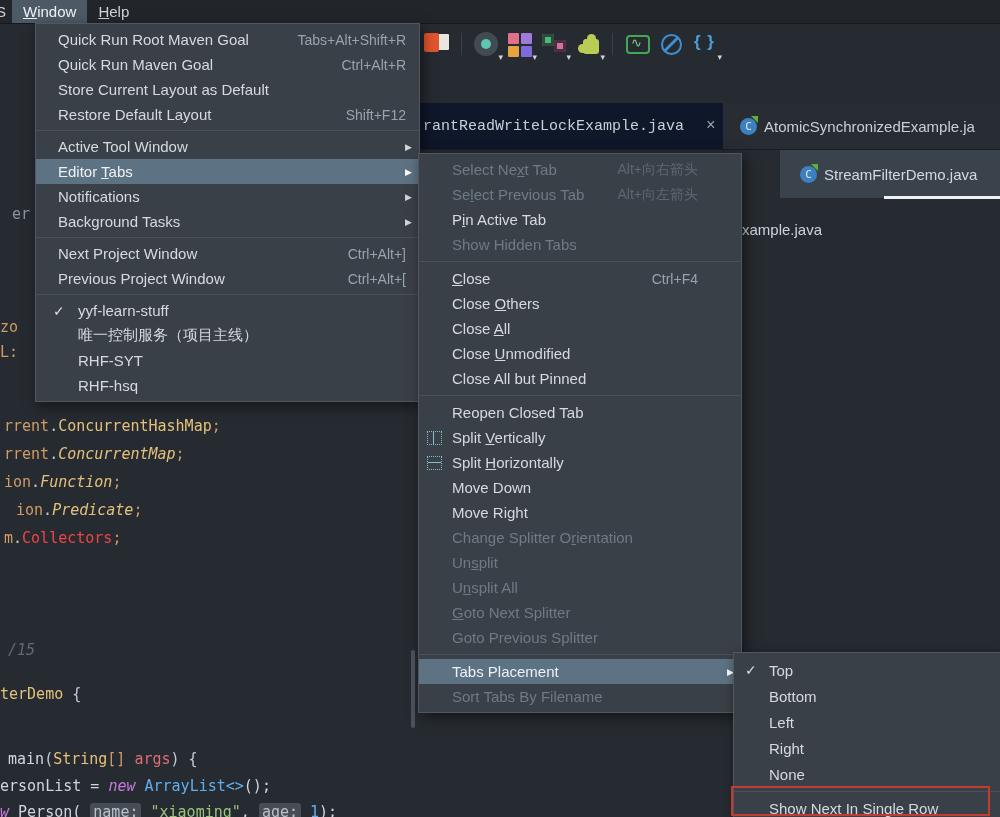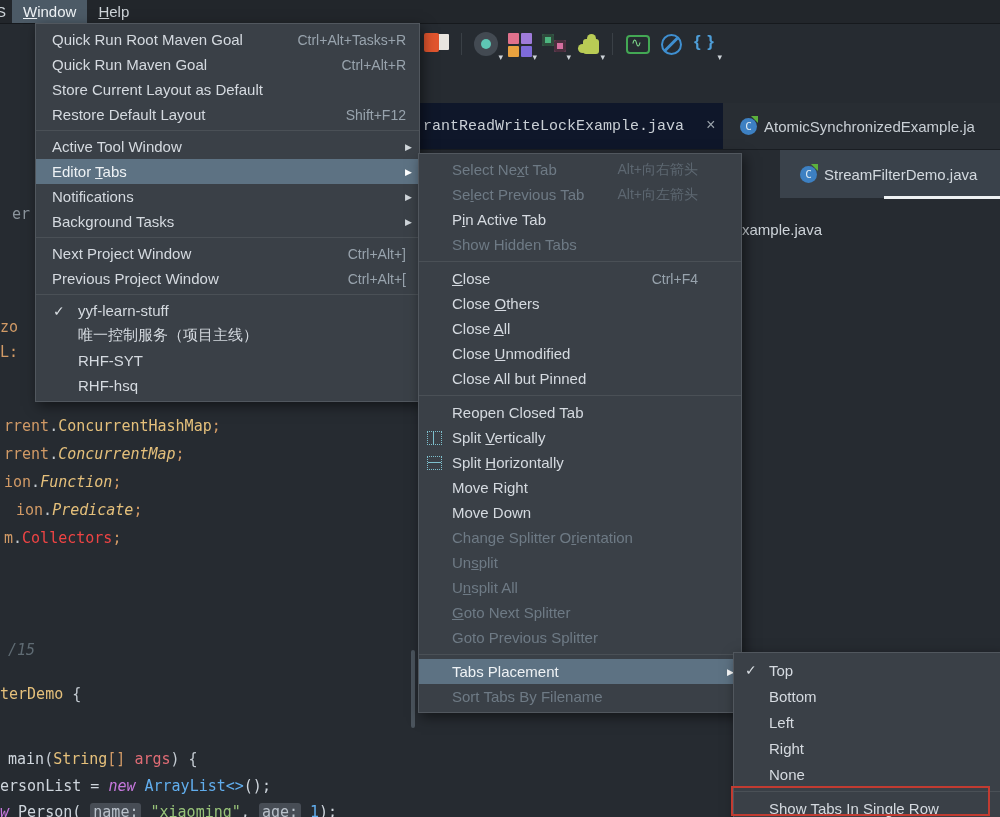--- a/index.html
+++ b/index.html
@@ -77,21 +77,21 @@
   .mi .sc{margin-left:auto;color:#98a3ad;font-size:14px;white-space:nowrap;}
   .mi.dis{color:#6e7a85;}
   .mi.dis .sc{color:#5d6771;}
   .mi.hl{background:#5d7283;color:#eef2f5;}
   .arr{position:absolute;right:7px;top:50%;transform:translateY(-50%);font-size:9px;color:#cfd5da;}
   .mi.hl .arr{color:#ffffff;}
   .chk{position:absolute;font-size:14px;color:#d9dee3;}
   .msep{position:relative;height:9px;}
   .msep::after{content:"";position:absolute;left:0;right:0;top:4px;height:1px;background:#4a5056;}
   #window-menu{left:35px;top:23px;width:383px;z-index:10;}
-  #window-menu .mi{padding-left:16px;}
+  #window-menu .mi{padding-left:22px;}
   #window-menu .mi.ind{padding-left:42px;}
   #window-menu .chk{left:17px;}
   #window-menu .sc{padding-right:13px;}
   #window-menu .msep{height:7px;}
   #window-menu .msep::after{top:3px;}
   #editor-tabs-menu{left:418px;top:153px;width:322px;z-index:11;}
   #editor-tabs-menu .mi{padding-left:33px;}
   #editor-tabs-menu .sc{padding-right:43px;}
   #tabs-placement-menu{left:733px;top:652px;width:267px;z-index:12;padding:4px 0;}
   #tabs-placement-menu .mi{height:26px;padding-left:35px;}
@@ -189,21 +189,21 @@
       <div class="code-line" style="left: 0px; top: 685px;"><span style="color: rgb(229, 192, 123);">terDemo</span><span style="color: rgb(195, 202, 209);"> {</span></div>
       <div class="code-line" style="left: 8px; top: 750px;"><span style="color: rgb(207, 214, 221);">main</span><span style="color: rgb(195, 202, 209);">(</span><span style="color: rgb(229, 192, 123);">String</span><span style="color: rgb(209, 154, 102);">[]</span><span style="color: rgb(195, 202, 209);"> </span><span style="color: rgb(224, 108, 117);">args</span><span style="color: rgb(195, 202, 209);">) {</span></div>
       <div class="code-line" style="left: 0px; top: 777px;"><span style="color: rgb(207, 214, 221);">ersonList = </span><span style="color: rgb(198, 120, 221); font-style: italic;">new</span><span style="color: rgb(207, 214, 221);"> </span><span style="color: rgb(97, 174, 238);">ArrayList&lt;&gt;</span><span style="color: rgb(207, 214, 221);">();</span></div>
       <div class="code-line" style="left: 0px; top: 803px;"><span style="color: rgb(198, 120, 221); font-style: italic;">w</span><span style="color: rgb(207, 214, 221);"> </span><span style="color: rgb(207, 214, 221);">Person</span><span style="color: rgb(207, 214, 221);">( </span><span class="pill" style="color: rgb(185, 193, 202);">name:</span><span style="color: rgb(207, 214, 221);"> </span><span style="color: rgb(152, 195, 121);">"xiaoming"</span><span style="color: rgb(207, 214, 221);">, </span><span class="pill" style="color: rgb(185, 193, 202);">age:</span><span style="color: rgb(207, 214, 221);"> </span><span style="color: rgb(97, 174, 238);">1</span><span style="color: rgb(207, 214, 221);">);</span></div>
     </div>
   <div class="scroll-thumb"></div>
 
   <div class="popup" id="window-menu">
       <div class="mi">
         <span class="lbl">Quick Run Root Maven Goal</span>
-        <span class="sc">Ctrl+Alt+Tasks+R</span>
+        <span class="sc">Tabs+Alt+Shift+R</span>
       </div>
       <div class="mi">
         <span class="lbl">Quick Run Maven Goal</span>
         <span class="sc">Ctrl+Alt+R</span>
       </div>
       <div class="mi">
         <span class="lbl">Store Current Layout as Default</span>
       </div>
       <div class="mi">
         <span class="lbl">Restore Default Layout</span>
@@ -288,24 +288,24 @@
       </div>
       <div class="mi">
         <span class="micon split-vertically-icon"></span>
         <span class="lbl">Split <u>V</u>ertically</span>
       </div>
       <div class="mi">
         <span class="micon split-horizontally-icon"></span>
         <span class="lbl">Split <u>H</u>orizontally</span>
       </div>
       <div class="mi">
+        <span class="lbl">Move Down</span>
+      </div>
+      <div class="mi">
         <span class="lbl">Move Right</span>
-      </div>
-      <div class="mi">
-        <span class="lbl">Move Down</span>
       </div>
       <div class="mi dis">
         <span class="lbl">Change Splitter O<u>r</u>ientation</span>
       </div>
       <div class="mi dis">
         <span class="lbl">Un<u>s</u>plit</span>
       </div>
       <div class="mi dis">
         <span class="lbl">U<u>n</u>split All</span>
       </div>
@@ -336,20 +336,20 @@
         <span class="lbl">Left</span>
       </div>
       <div class="mi">
         <span class="lbl">Right</span>
       </div>
       <div class="mi">
         <span class="lbl">None</span>
       </div>
       <div class="msep"></div>
       <div class="mi">
-        <span class="lbl">Show Tabs In Single Row</span>
+        <span class="lbl">Show Next In Single Row</span>
       </div>
     </div>
 
   <div class="red-box"></div>
 
 
 </div>
 
 </body></html>

